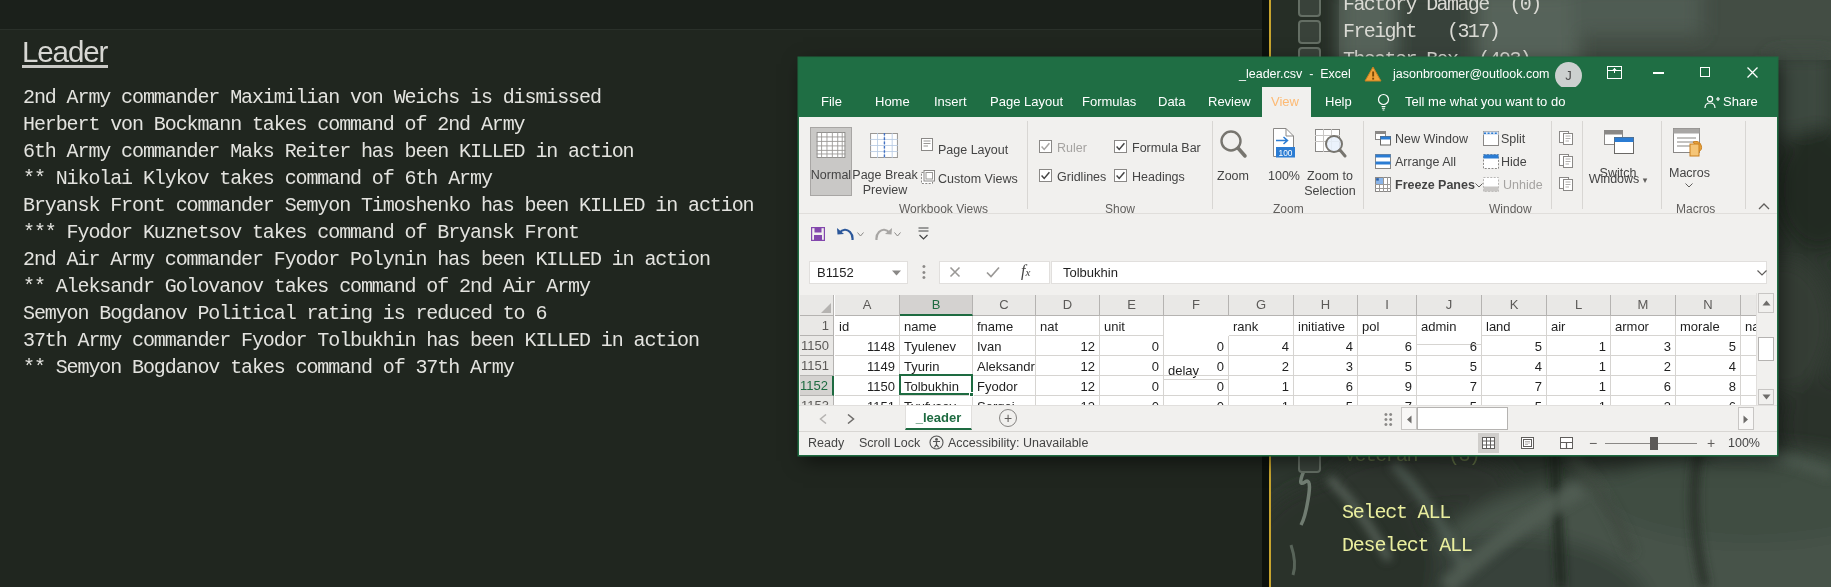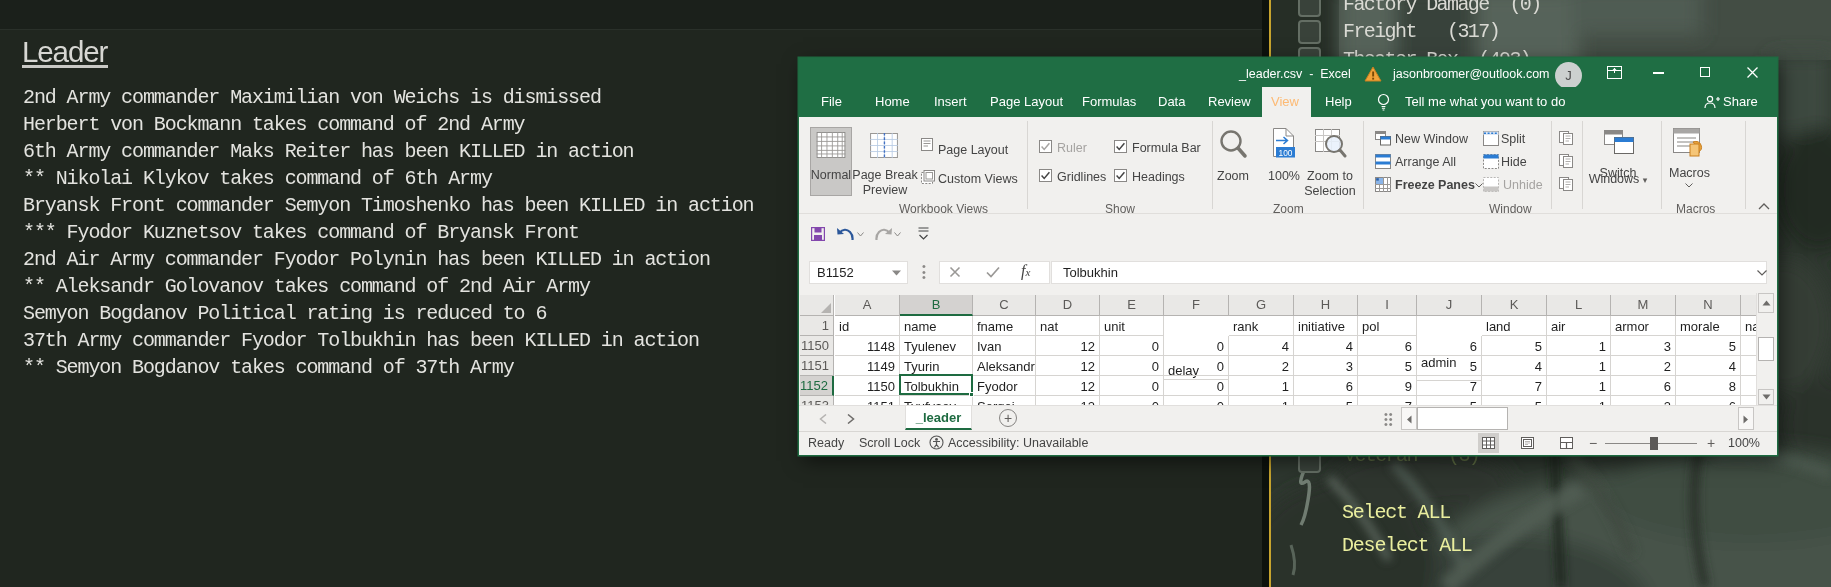--- a/index.html
+++ b/index.html
@@ -371,21 +371,21 @@
       <div class="rhd" style="left:0;top:101px;width:34px;height:11px;">1153</div>
       <div class="cell" style="left:35px;top:21px;width:65px;height:20px;text-align:left;padding-left:4px;border-right:1px solid #d6d4d1;border-bottom:1px solid #d6d4d1;">id</div>
       <div class="cell" style="left:100px;top:21px;width:73px;height:20px;text-align:left;padding-left:4px;border-right:1px solid #d6d4d1;border-bottom:1px solid #d6d4d1;">name</div>
       <div class="cell" style="left:173px;top:21px;width:63px;height:20px;text-align:left;padding-left:4px;border-right:1px solid #d6d4d1;border-bottom:1px solid #d6d4d1;">fname</div>
       <div class="cell" style="left:236px;top:21px;width:64px;height:20px;text-align:left;padding-left:4px;border-right:1px solid #d6d4d1;border-bottom:1px solid #d6d4d1;">nat</div>
       <div class="cell" style="left:300px;top:21px;width:64px;height:20px;text-align:left;padding-left:4px;border-right:1px solid #d6d4d1;border-bottom:1px solid #d6d4d1;">unit</div>
       <div class="cell" style="left:364px;top:21px;width:65px;height:20px;text-align:left;padding-left:4px;border-right:1px solid #d6d4d1;border-bottom:1px solid #d6d4d1;margin-top:44px;">delay</div>
       <div class="cell" style="left:429px;top:21px;width:65px;height:20px;text-align:left;padding-left:4px;border-right:1px solid #d6d4d1;border-bottom:1px solid #d6d4d1;">rank</div>
       <div class="cell" style="left:494px;top:21px;width:64px;height:20px;text-align:left;padding-left:4px;border-right:1px solid #d6d4d1;border-bottom:1px solid #d6d4d1;">initiative</div>
       <div class="cell" style="left:558px;top:21px;width:59px;height:20px;text-align:left;padding-left:4px;border-right:1px solid #d6d4d1;border-bottom:1px solid #d6d4d1;">pol</div>
-      <div class="cell" style="left:617px;top:21px;width:65px;height:29px;text-align:left;padding-left:4px;border-right:1px solid #d6d4d1;border-bottom:1px solid #d6d4d1;margin-top:36px;">admin</div>
+      <div class="cell" style="left:617px;top:21px;width:65px;height:29px;text-align:left;padding-left:4px;border-right:1px solid #d6d4d1;border-bottom:1px solid #d6d4d1;">admin</div>
       <div class="cell" style="left:682px;top:21px;width:65px;height:20px;text-align:left;padding-left:4px;border-right:1px solid #d6d4d1;border-bottom:1px solid #d6d4d1;">land</div>
       <div class="cell" style="left:747px;top:21px;width:64px;height:20px;text-align:left;padding-left:4px;border-right:1px solid #d6d4d1;border-bottom:1px solid #d6d4d1;">air</div>
       <div class="cell" style="left:811px;top:21px;width:65px;height:20px;text-align:left;padding-left:4px;border-right:1px solid #d6d4d1;border-bottom:1px solid #d6d4d1;">armor</div>
       <div class="cell" style="left:876px;top:21px;width:65px;height:20px;text-align:left;padding-left:4px;border-right:1px solid #d6d4d1;border-bottom:1px solid #d6d4d1;">morale</div>
       <div class="cell" style="left:941px;top:21px;width:16px;height:20px;text-align:left;padding-left:4px;border-right:1px solid #d6d4d1;border-bottom:1px solid #d6d4d1;">na</div>
       <div class="cell" style="left:35px;top:41px;width:65px;height:20px;text-align:right;padding-right:4px;border-right:1px solid #d6d4d1;border-bottom:1px solid #d6d4d1;">1148</div>
       <div class="cell" style="left:100px;top:41px;width:73px;height:20px;text-align:left;padding-left:4px;border-right:1px solid #d6d4d1;border-bottom:1px solid #d6d4d1;">Tyulenev</div>
       <div class="cell" style="left:173px;top:41px;width:63px;height:20px;text-align:left;padding-left:4px;border-right:1px solid #d6d4d1;border-bottom:1px solid #d6d4d1;">Ivan</div>
       <div class="cell" style="left:236px;top:41px;width:64px;height:20px;text-align:right;padding-right:4px;border-right:1px solid #d6d4d1;border-bottom:1px solid #d6d4d1;">12</div>
       <div class="cell" style="left:300px;top:41px;width:64px;height:20px;text-align:right;padding-right:4px;border-right:1px solid #d6d4d1;border-bottom:1px solid #d6d4d1;">0</div>

